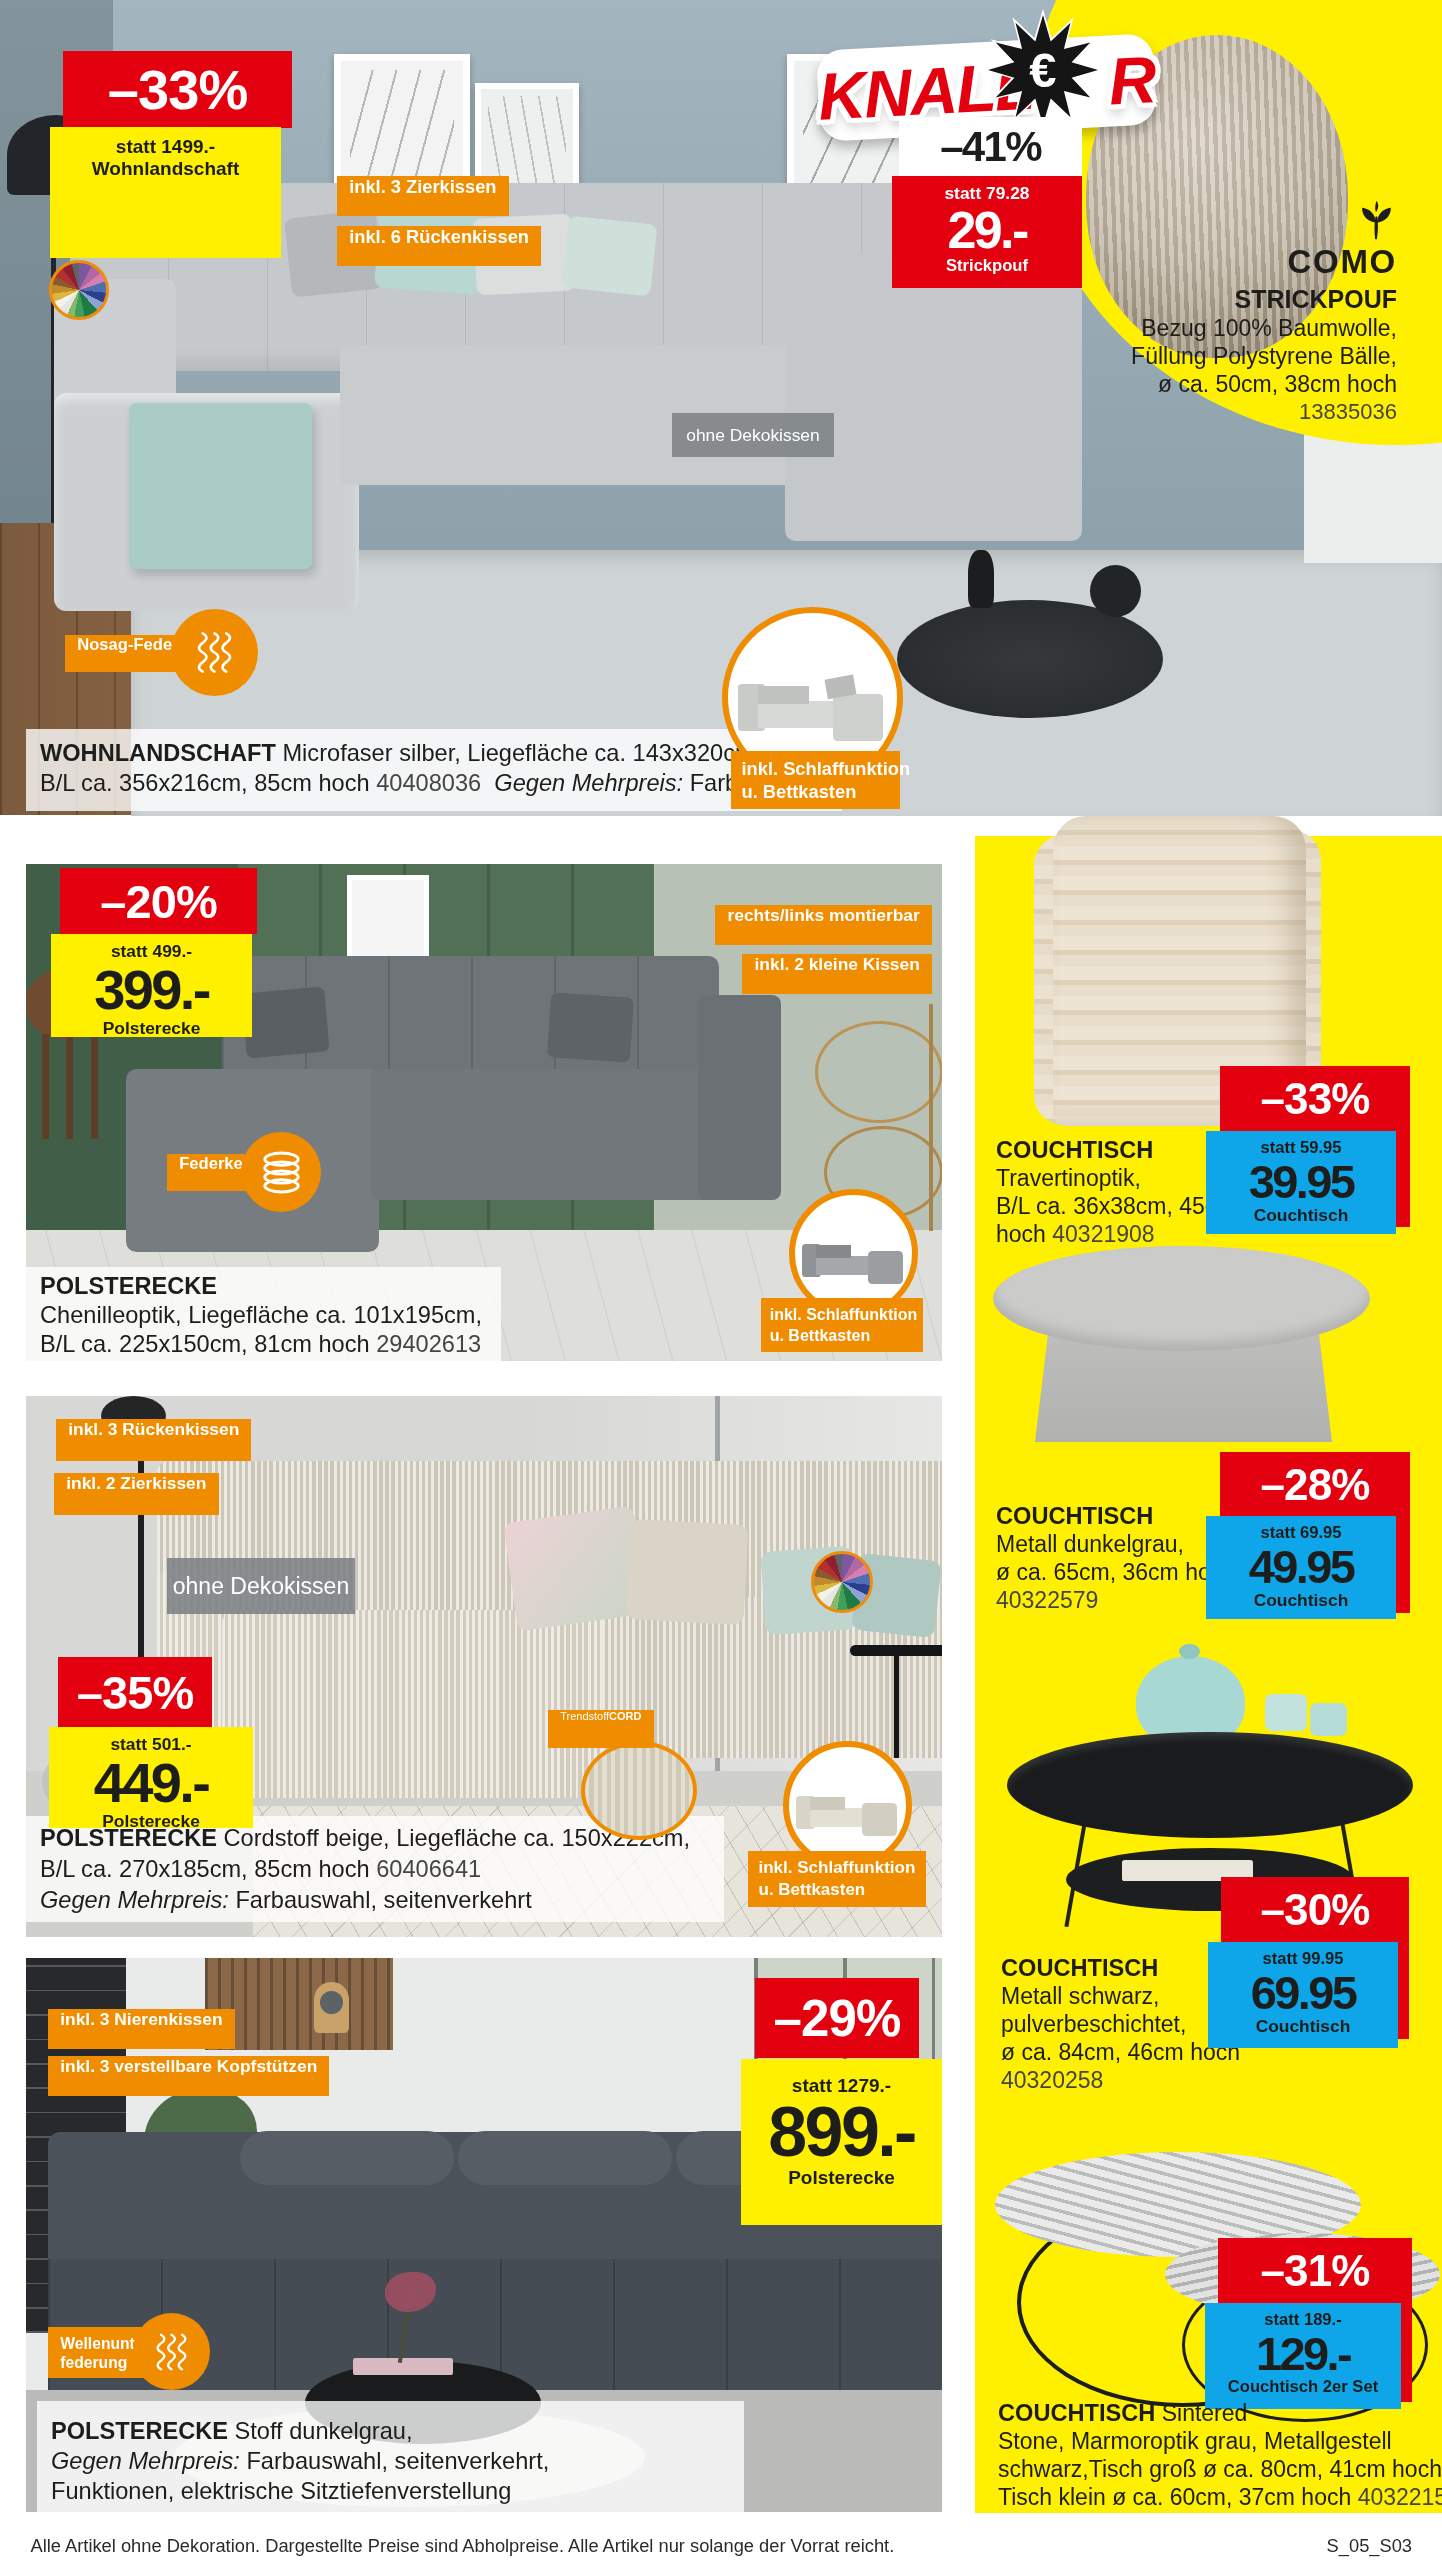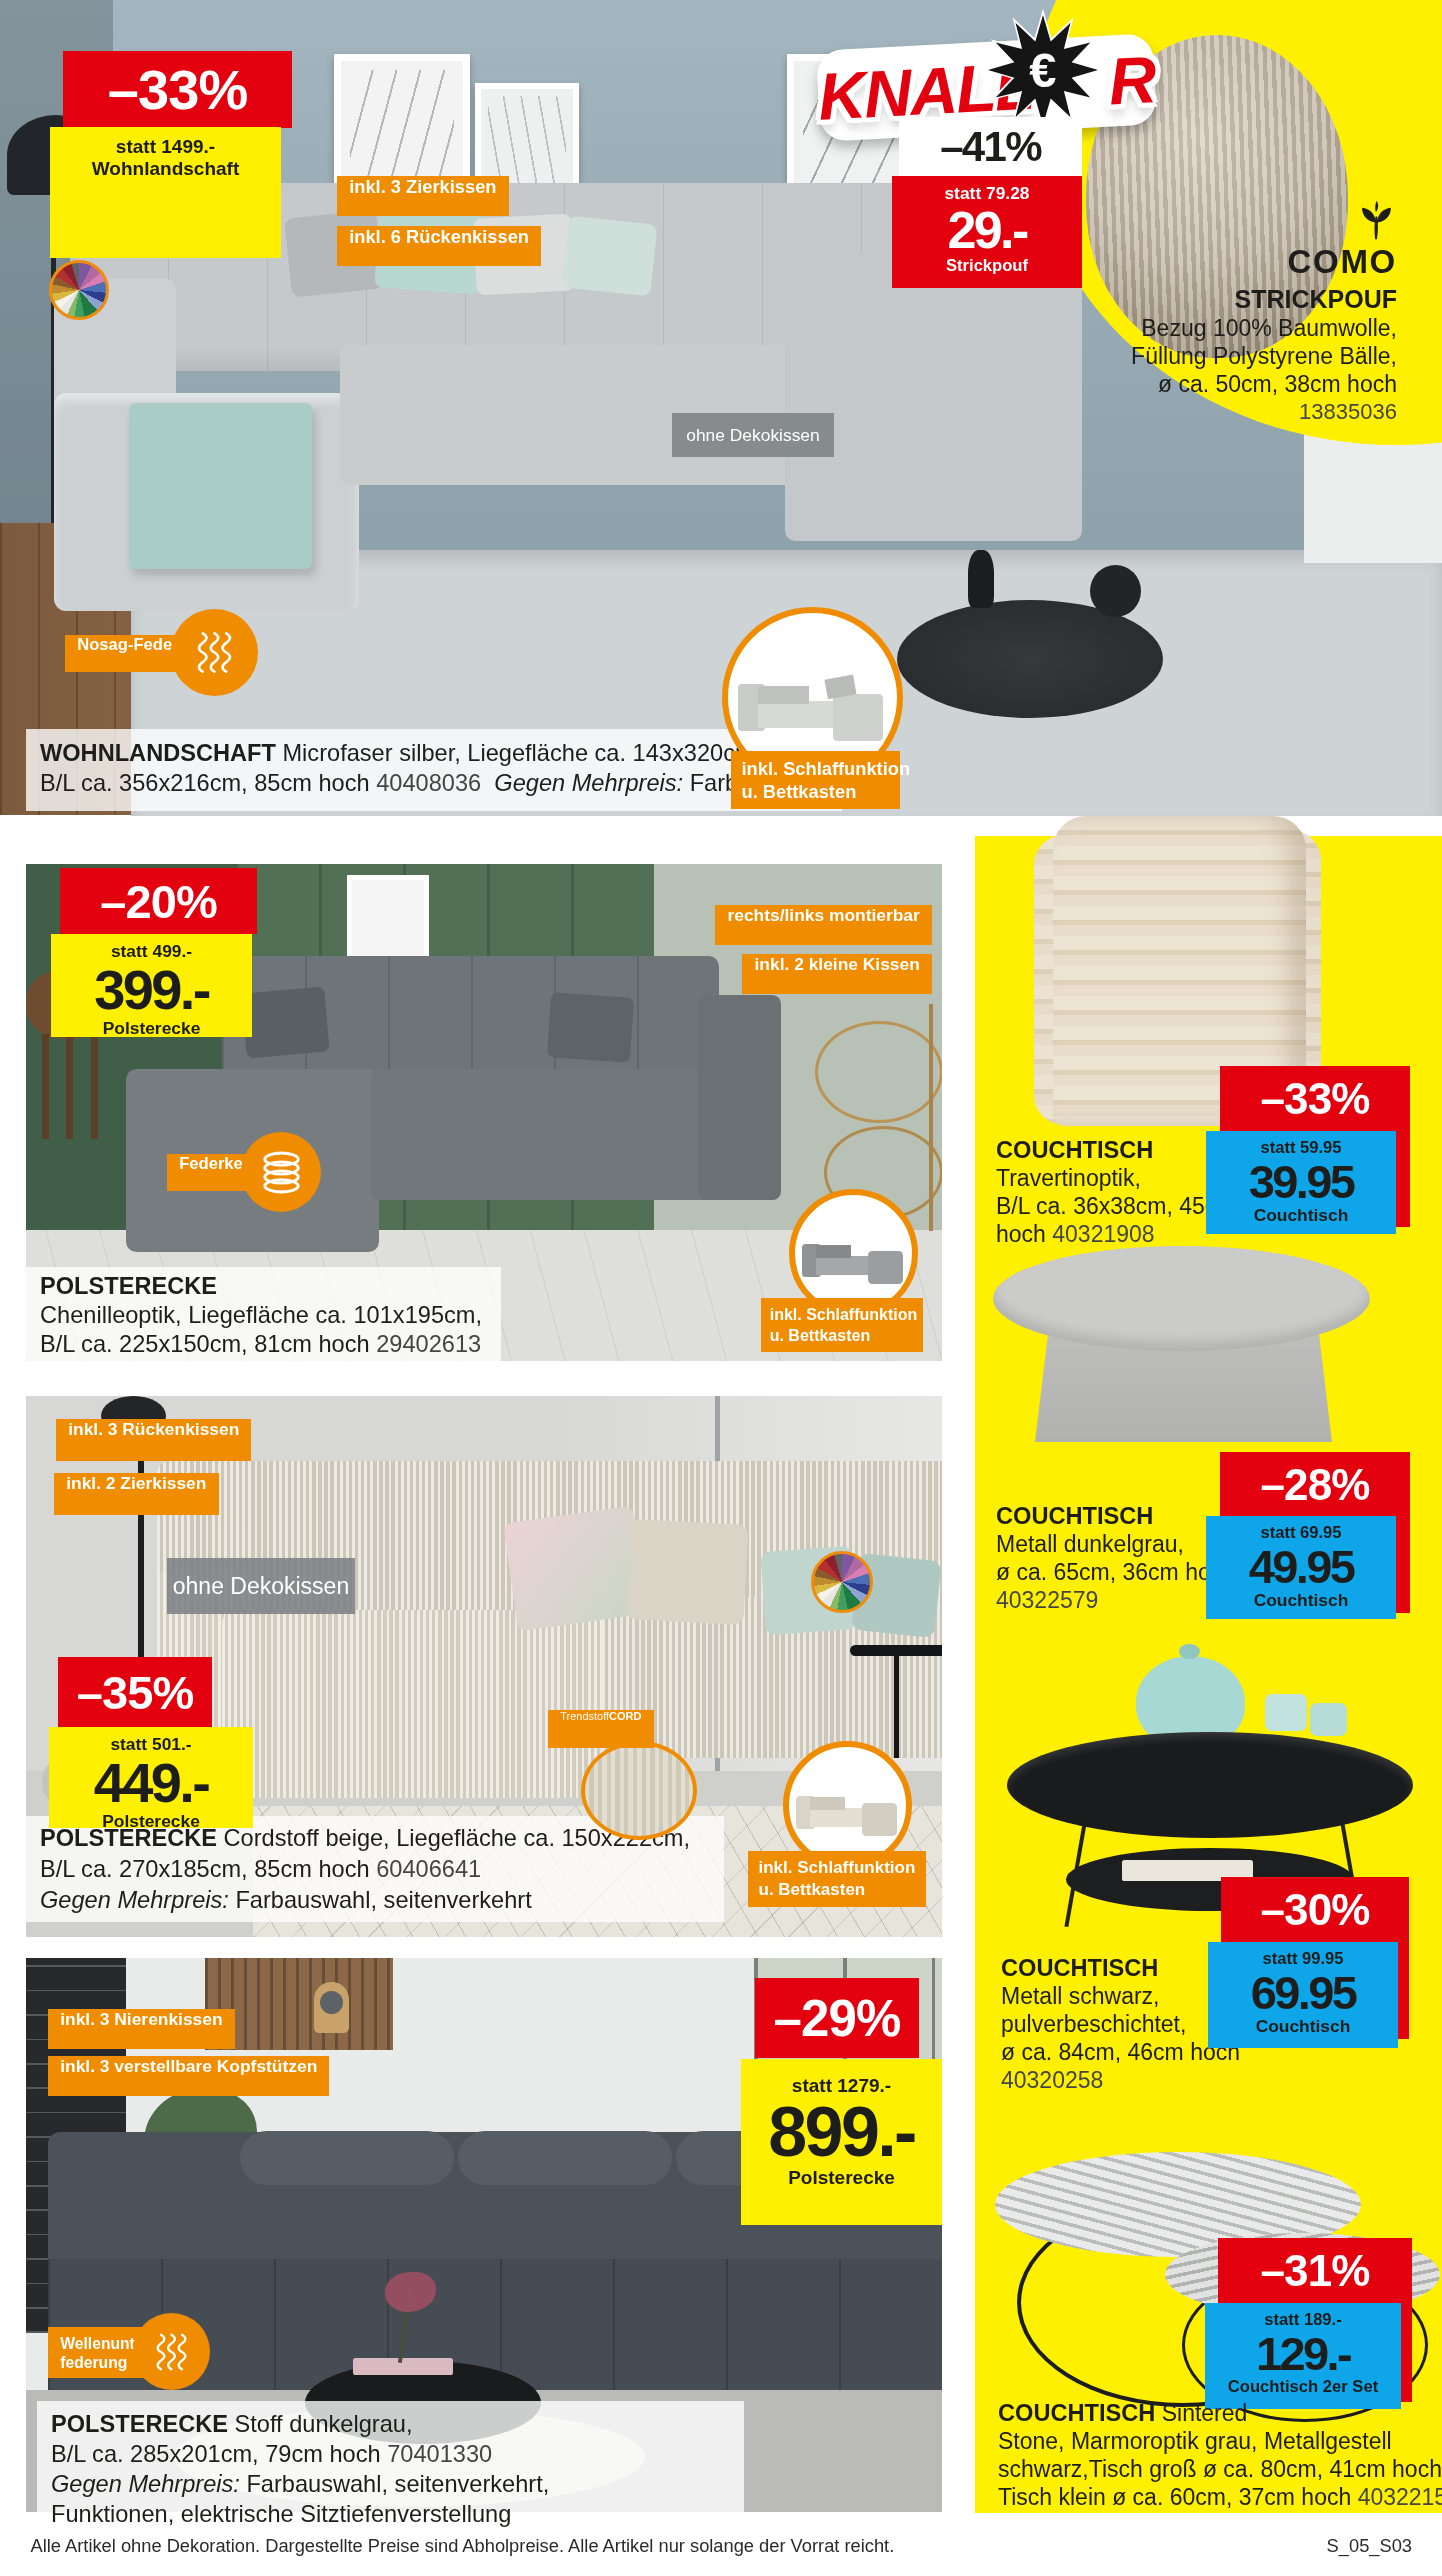--- a/index.html
+++ b/index.html
@@ -427,23 +427,22 @@
   </div>
   <div class="fcirc" style="left:133px;top:2313px;width:77px;height:77px;">
     <svg viewBox="0 0 34 44" width="33" height="42">
         <g fill="none" stroke="#fff" stroke-width="2.4" stroke-linecap="round">
           <path d="M6 4 q7 4 0 9 q-7 5 0 9 q7 4 0 9 q-7 5 0 9"></path>
           <path d="M17 4 q7 4 0 9 q-7 5 0 9 q7 4 0 9 q-7 5 0 9"></path>
           <path d="M28 4 q7 4 0 9 q-7 5 0 9 q7 4 0 9 q-7 5 0 9"></path>
         </g>
       </svg>
   </div>
-  <div class="strip" style="left:37px;top:2401px;width:707px;height:122px;box-sizing:border-box;padding-top:8px;line-height:30px;">
+  <div class="strip" style="left:37px;top:2401px;width:707px;height:122px;box-sizing:border-box;padding-top:15px;line-height:30px;">
     <div><b>POLSTERECKE</b><span> Stoff dunkelgrau,</span></div>
-    <div><span>B/L ca. 285x201cm, 79cm hoch </span><span class="sku">70401330</span></div>
     <div><span class="it">Gegen Mehrpreis:</span><span> Farbauswahl, seitenverkehrt,</span></div>
     <div>Funktionen, elektrische Sitztiefenverstellung</div>
   </div>
 
   <div class="d" style="left:30.5px;top:2535px;font-size:18.3px;color:#2b2b2b;z-index:5;">
     <span>Alle Artikel ohne Dekoration. Dargestellte Preise sind Abholpreise. Alle Artikel nur solange der Vorrat reicht.</span>
   </div>
   <div class="d" style="right:31px;top:2535px;font-size:18.3px;color:#2b2b2b;z-index:5;">
     <span>S_05_S03</span>
   </div>

